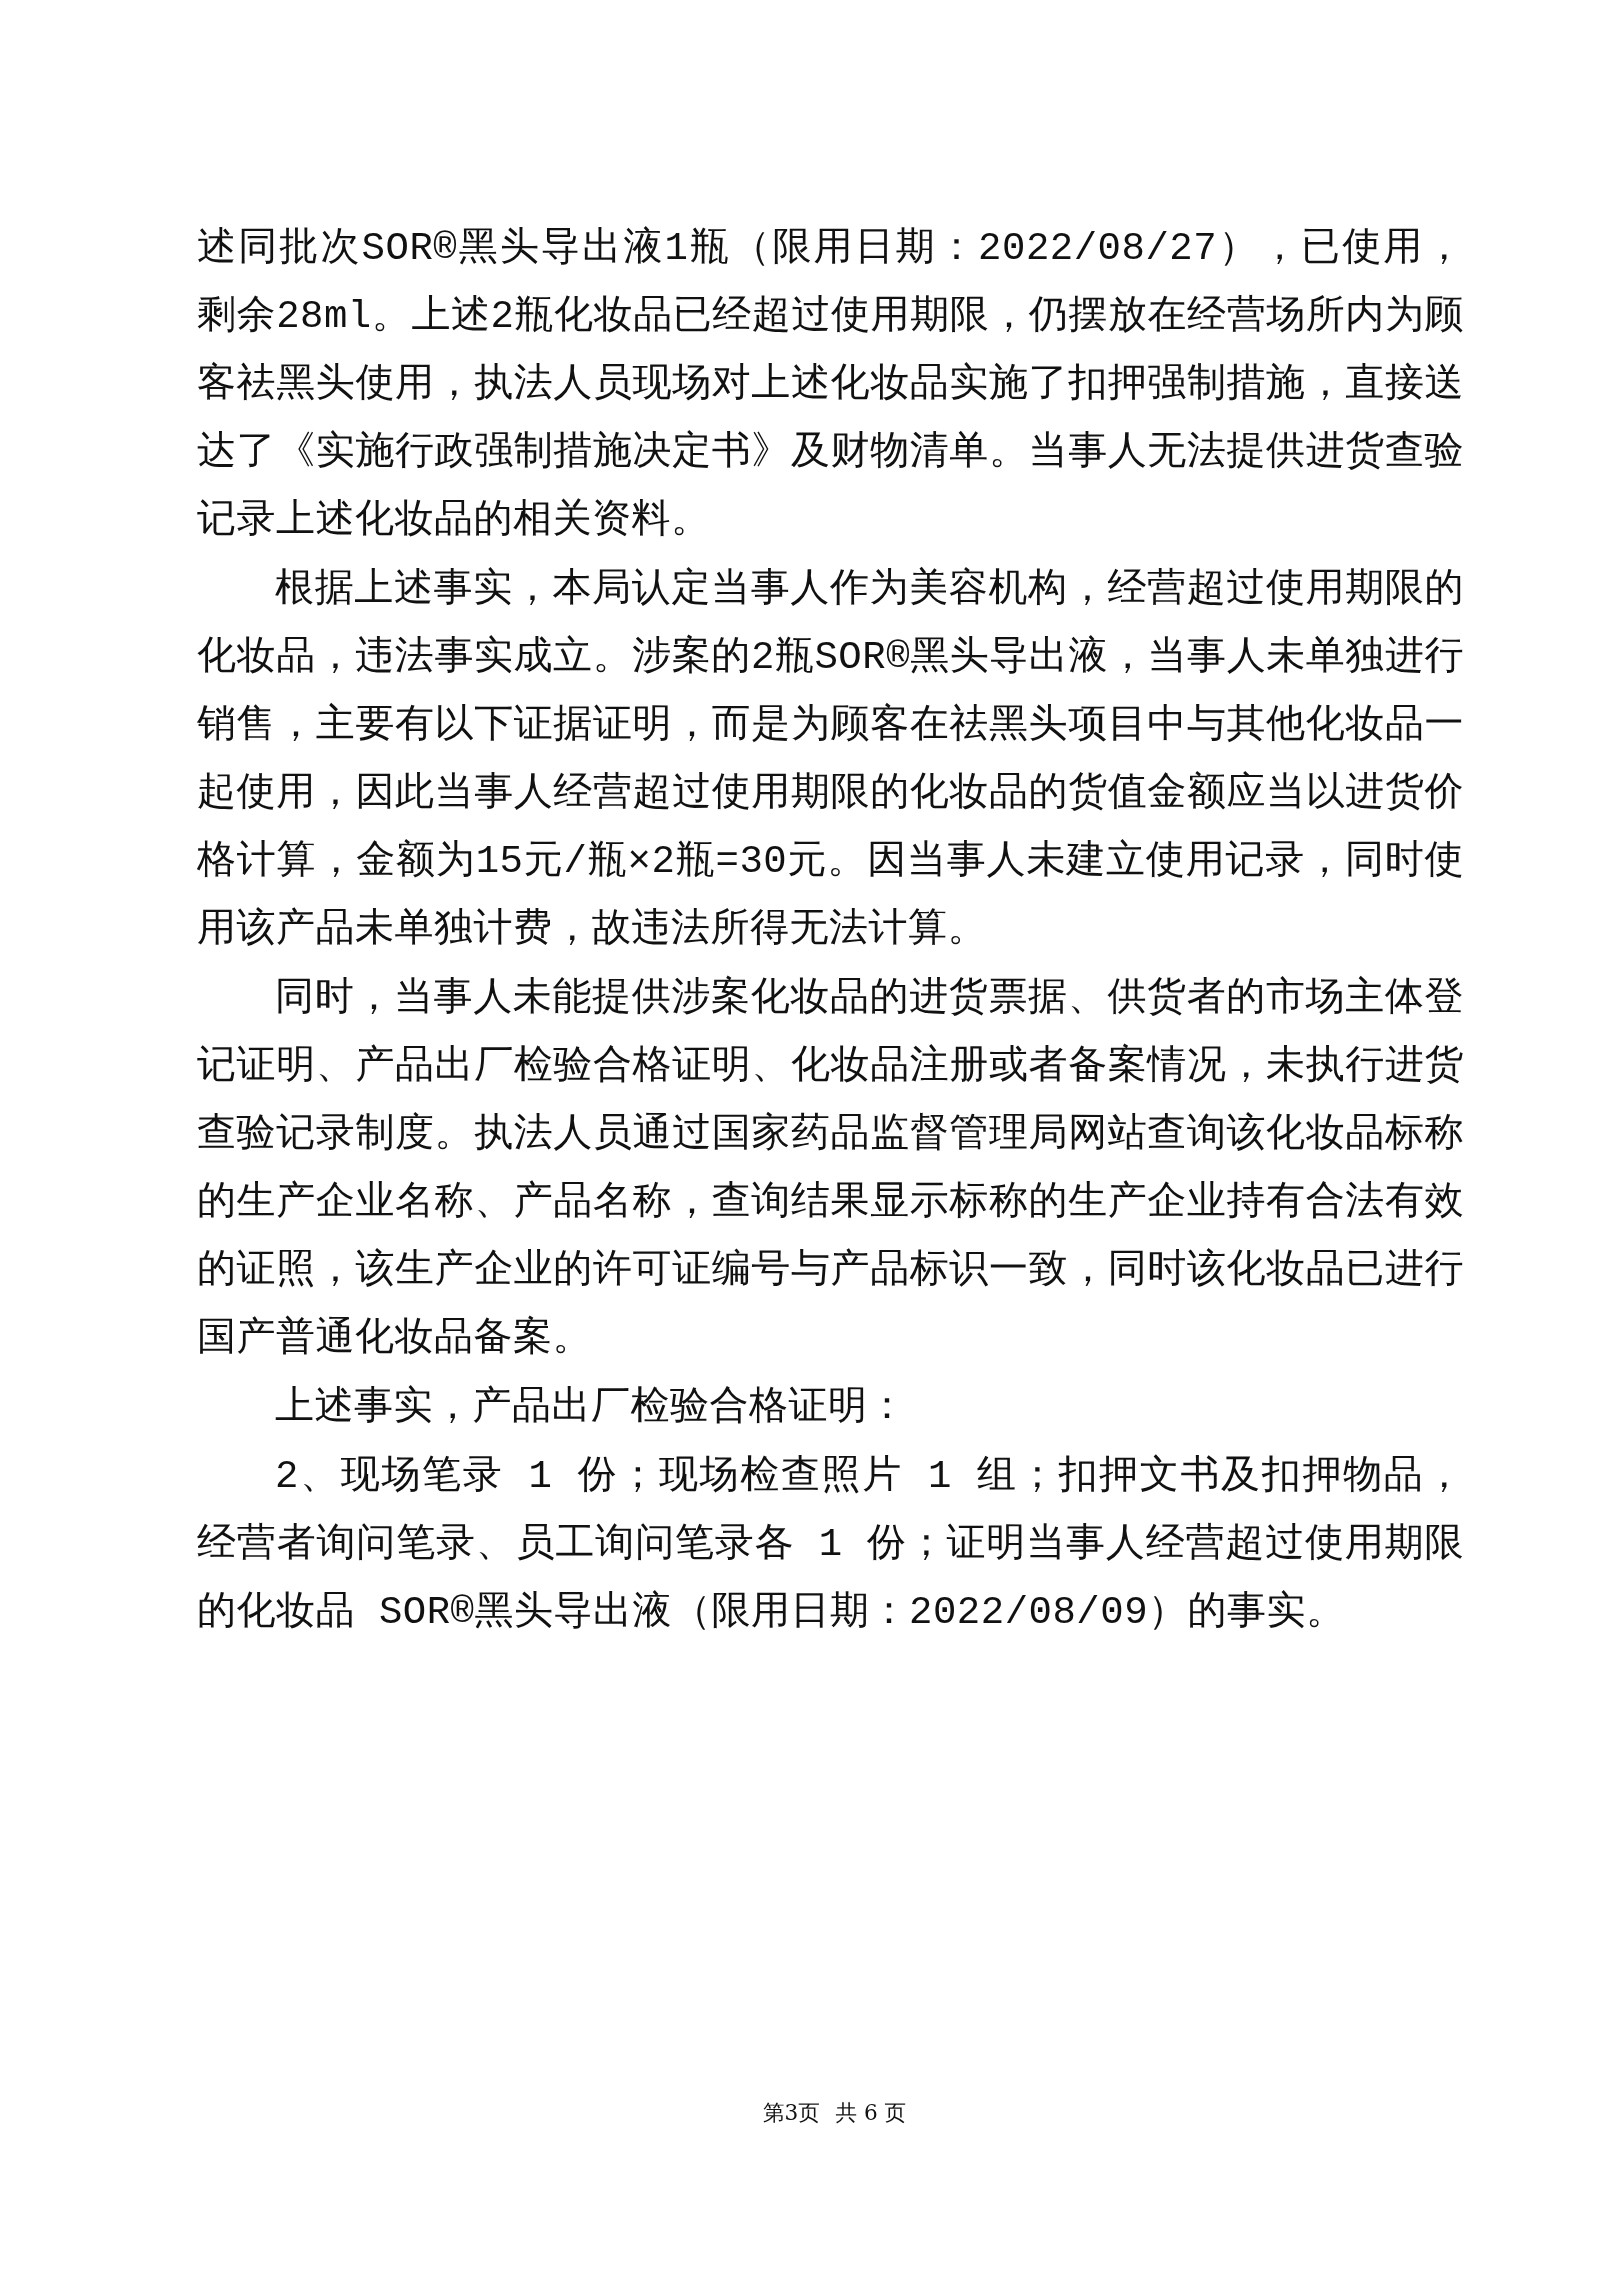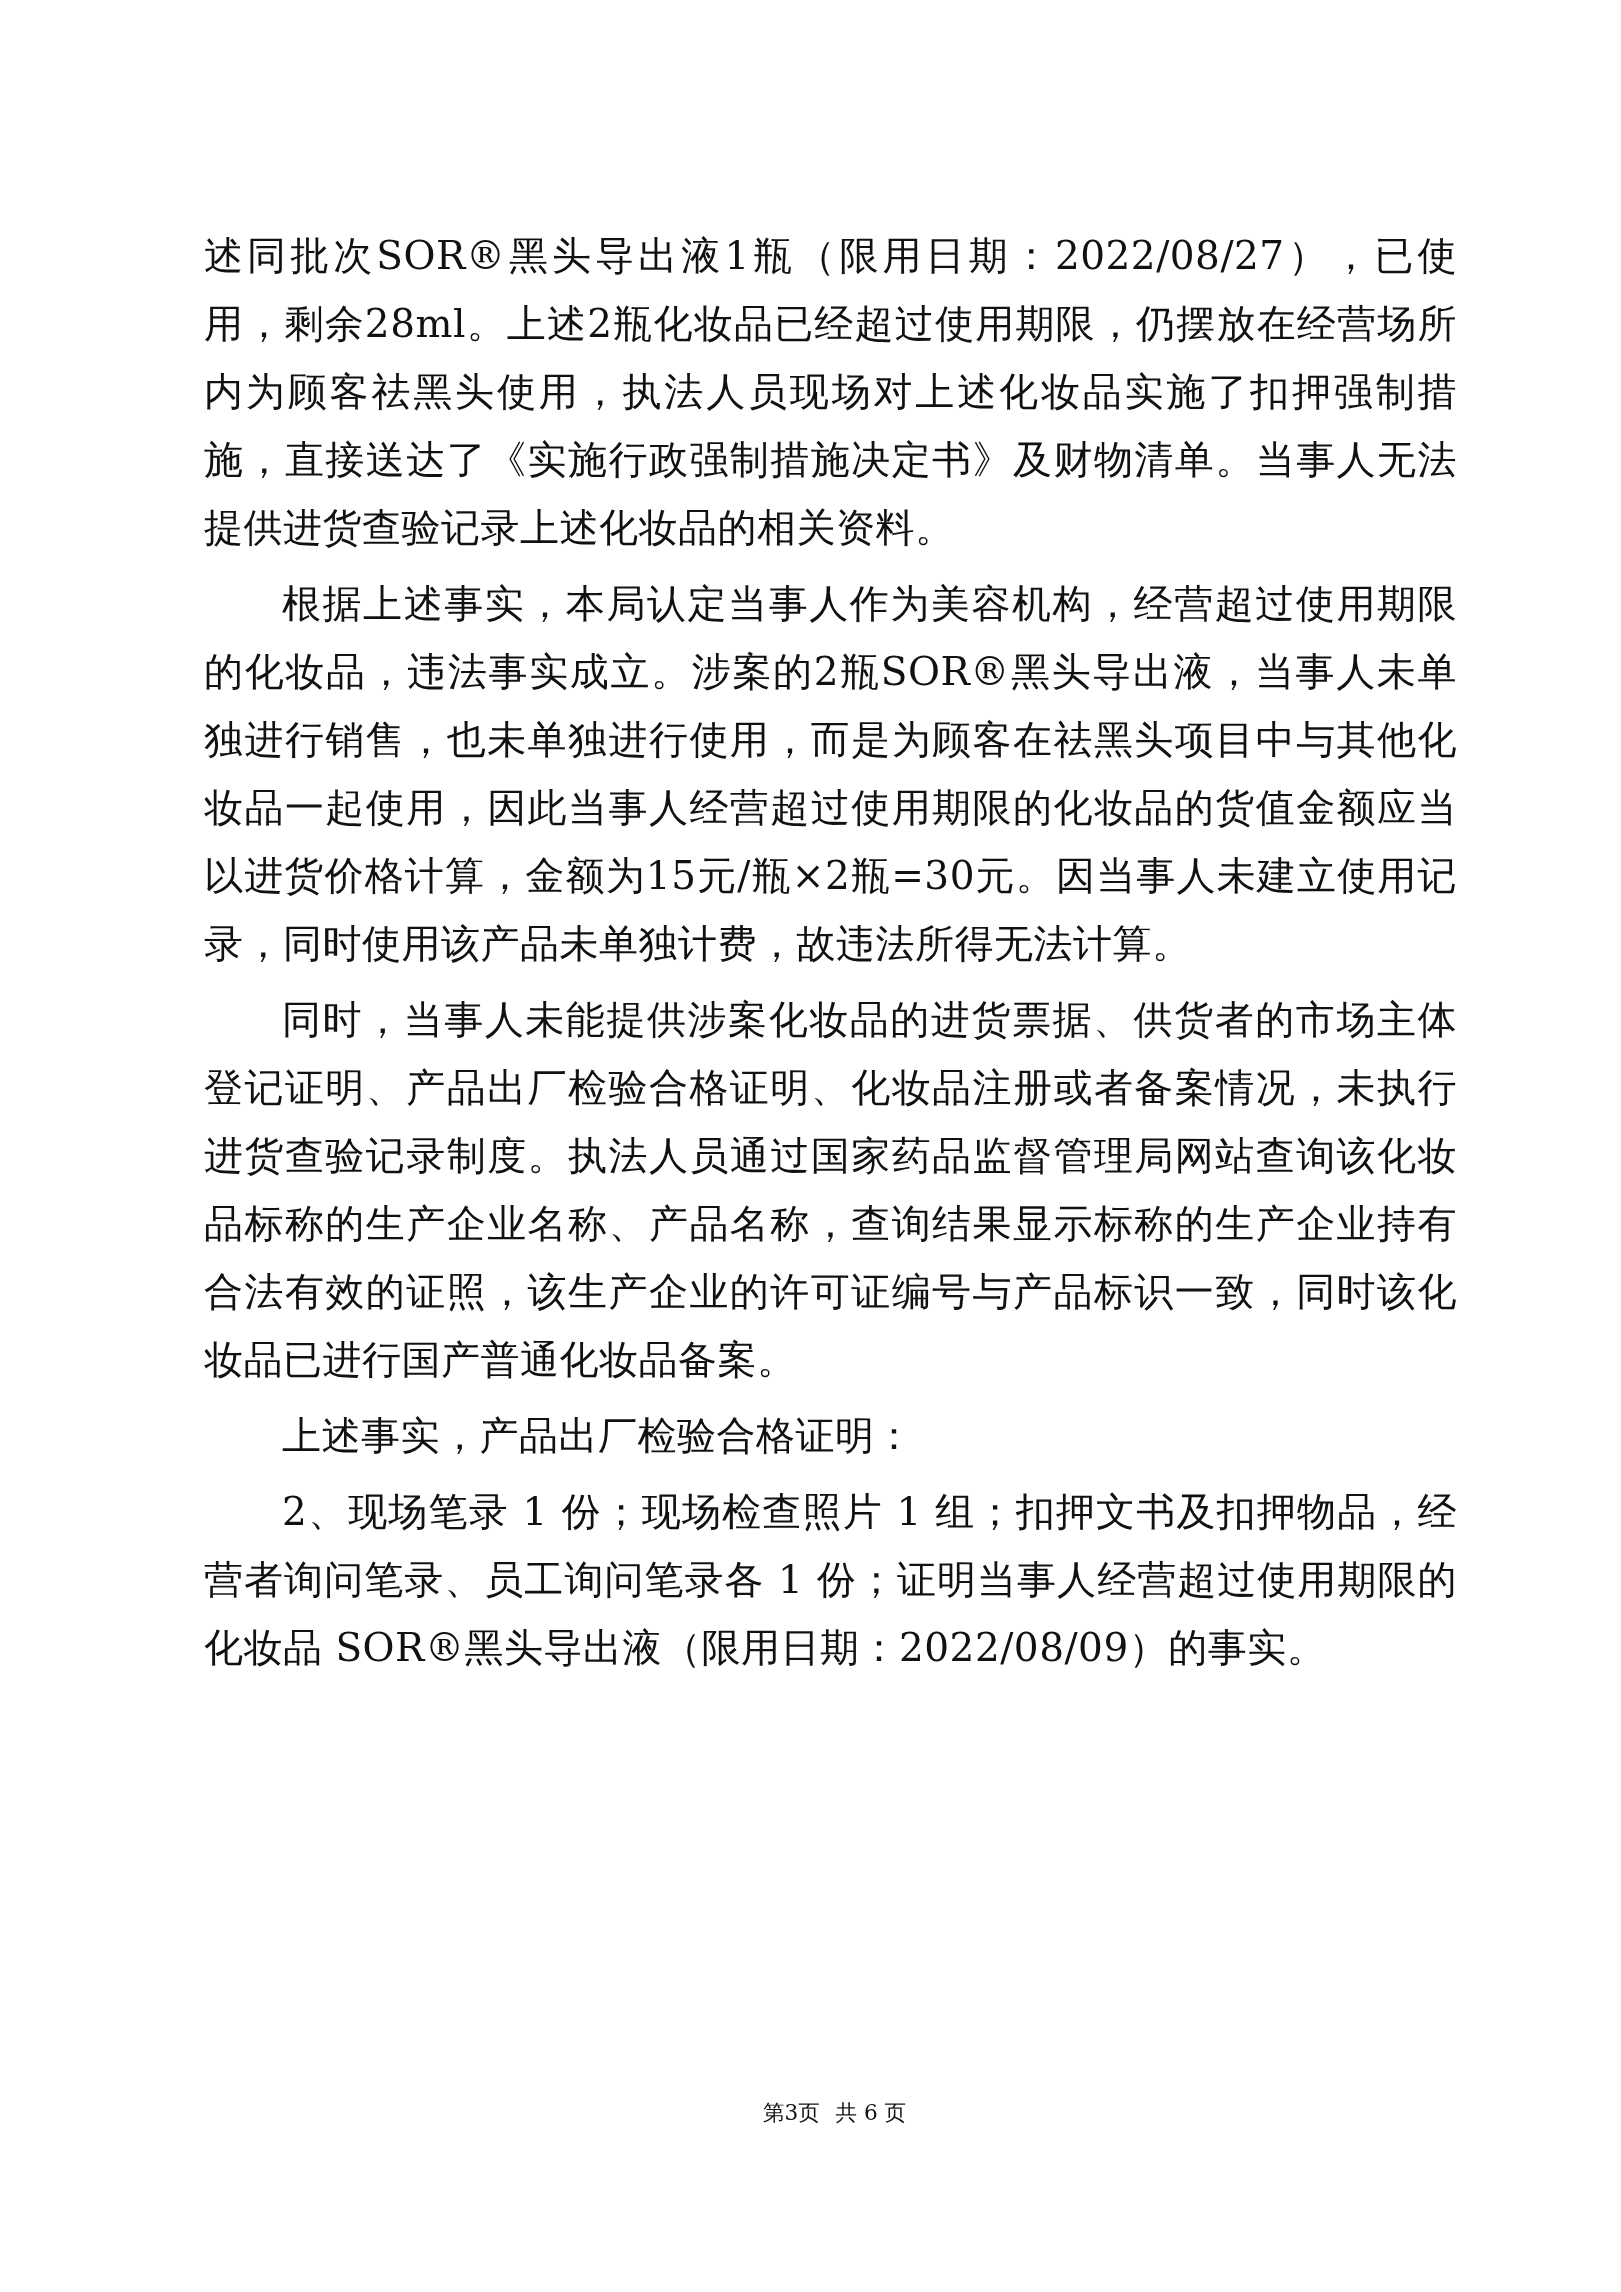--- a/index.html
+++ b/index.html
@@ -1,31 +1,31 @@
 <!DOCTYPE html>
 <html><head>
 <meta charset="utf-8">
 <style>
   html, body { margin: 0; padding: 0; background: #ffffff; }
   body { width: 1621px; height: 2293px; position: relative; overflow: hidden;
          font-family: "DejaVu Serif", "Liberation Serif", serif; color: #111; }
   .page { position: absolute; left: 196px; top: 214px; width: 1269px; }
-  .para { font-size: 39px; line-height: 68px; margin: 8px; text-align: justify;
-          text-justify: inter-character; letter-spacing: 0.5px; }
+  .para { font-size: 39px; line-height: 68px; margin: 1px; text-align: justify;
+          text-justify: inter-character; letter-spacing: 0.5px; font-family: Liberation Mono, monospace; }
   .indent { text-indent: 78px; }
   .footer { position: absolute; left: 0; right: 0; top: 2098px; text-align: center;
             font-size: 21.6px; color: #111; font-family: "DejaVu Serif", "Liberation Serif", serif; padding-left: 48px; }
   .footer span { margin: 0 7.8px; }
 </style>
 </head>
 <body>
 
 <div class="page">
   <p class="para">述同批次SOR®黑头导出液1瓶（限用日期：2022/08/27），已使用，剩余28ml。上述2瓶化妆品已经超过使用期限，仍摆放在经营场所内为顾客祛黑头使用，执法人员现场对上述化妆品实施了扣押强制措施，直接送达了《实施行政强制措施决定书》及财物清单。当事人无法提供进货查验记录上述化妆品的相关资料。</p>
-  <p class="para indent">根据上述事实，本局认定当事人作为美容机构，经营超过使用期限的化妆品，违法事实成立。涉案的2瓶SOR®黑头导出液，当事人未单独进行销售，也未单独进行使用，而是为顾客在祛黑头项目中与其他化妆品一起使用，因此当事人经营超过使用期限的化妆品的货值金额应当以进货价格计算，金额为15元/瓶×2瓶=30元。因当事人未建立使用记录，同时使用该产品未单独计费，故违法所得无法计算。</p>
+  <p class="para indent">根据上述事实，本局认定当事人作为美容机构，经营超过使用期限的化妆品，违法事实成立。涉案的2瓶SOR®黑头导出液，当事人未单独进行销售，主要有以下证据证明，而是为顾客在祛黑头项目中与其他化妆品一起使用，因此当事人经营超过使用期限的化妆品的货值金额应当以进货价格计算，金额为15元/瓶×2瓶=30元。因当事人未建立使用记录，同时使用该产品未单独计费，故违法所得无法计算。</p>
   <p class="para indent">同时，当事人未能提供涉案化妆品的进货票据、供货者的市场主体登记证明、产品出厂检验合格证明、化妆品注册或者备案情况，未执行进货查验记录制度。执法人员通过国家药品监督管理局网站查询该化妆品标称的生产企业名称、产品名称，查询结果显示标称的生产企业持有合法有效的证照，该生产企业的许可证编号与产品标识一致，同时该化妆品已进行国产普通化妆品备案。</p>
   <p class="para indent">上述事实，产品出厂检验合格证明：</p>
   <p class="para indent">2、现场笔录 1 份；现场检查照片 1 组；扣押文书及扣押物品，经营者询问笔录、员工询问笔录各 1 份；证明当事人经营超过使用期限的化妆品 SOR®黑头导出液（限用日期：2022/08/09）的事实。</p>
 </div>
 
 <div class="footer">
   <span>第3页</span><span>共 6 页</span>
 </div>
 
 

